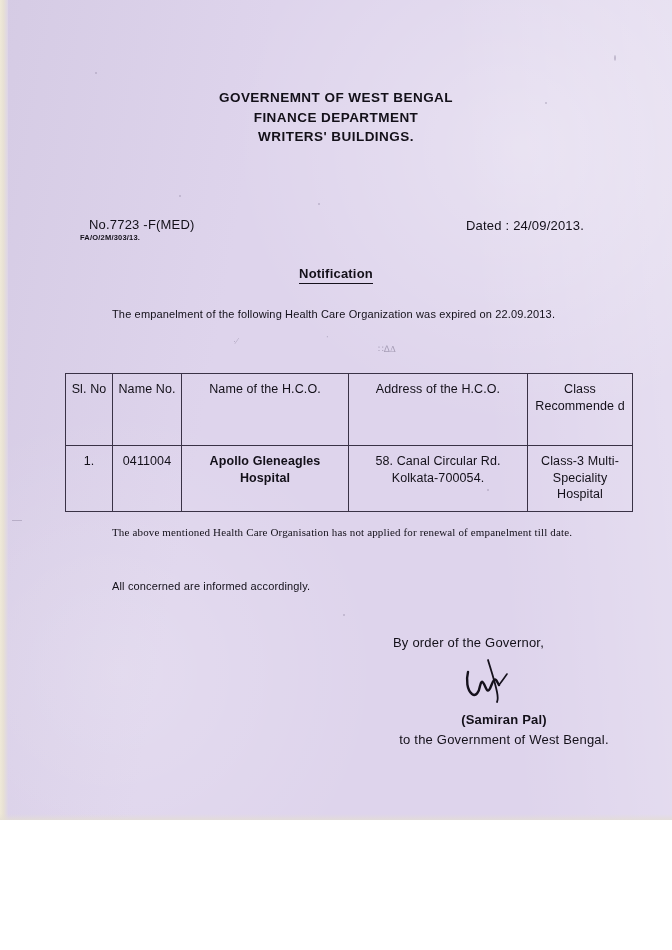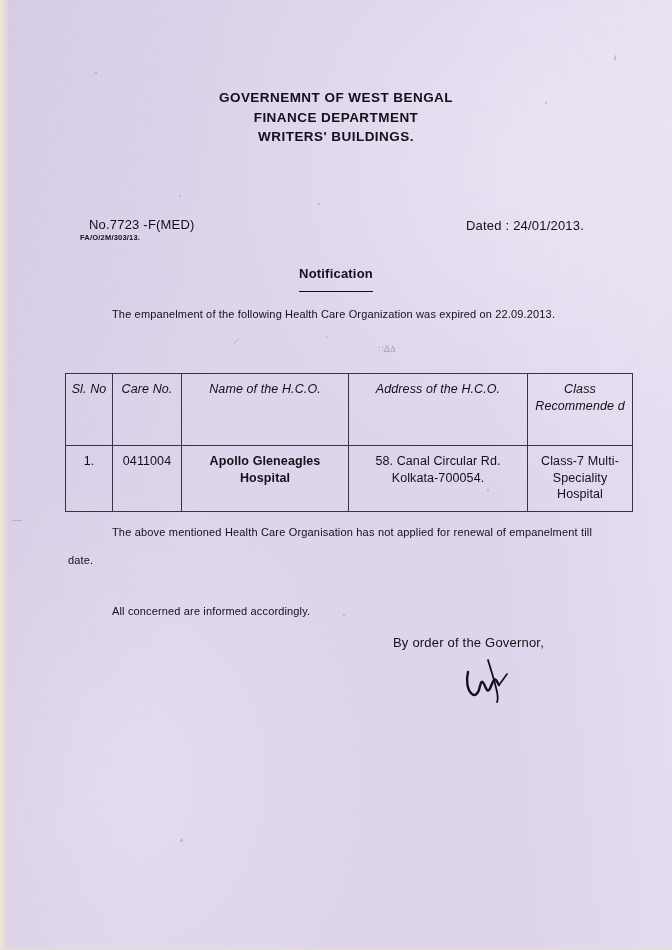--- a/index.html
+++ b/index.html
@@ -8,21 +8,21 @@
     padding: 0;
     background: #ffffff;
   }
   body {
     font-family: "Liberation Sans", sans-serif;
   }
 
   #page {
     position: relative;
     width: 672px;
-    height: 950px;
+    height: 820px;
     overflow: hidden;
     background: #ded4ec;
     color: #131019;
   }
 
   
   #page::before {
     content: "";
     position: absolute;
     inset: 0;
@@ -93,55 +93,54 @@
   .notif-title {
     left: 0; top: 266px;
     width: 672px;
     text-align: center;
     font-size: 13px;
     font-weight: bold;
     letter-spacing: 0.2px;
   }
   .notif-title span {
     border-bottom: 1.4px solid #15111c;
-    padding-bottom: 10px;
+    padding-bottom: 2px;
   }
 
   
   .para {
     font-size: 11px;
     line-height: 28px;
     text-align: justify;
     text-justify: inter-word;
     letter-spacing: 0.15px;
   }
   .para .indent { display: inline-block; width: 44px; }
 
   .para-intro { left: 68px; top: 300px; width: 524px; }
-  .para-notapplied { left: 68px; top: 518px; width: 524px; }
-  .para-informed { left: 68px; top: 572px; width: 524px; margin-top: 25px; }
+  .para-notapplied { left: 68px; top: 518px; width: 524px; font-family: Liberation Serif, serif; }
+  .para-informed { left: 68px; top: 572px; width: 524px; }
 
   
   .hco-table {
     left: 65px; top: 373px;
     width: 532px;
     border-collapse: collapse;
     table-layout: fixed;
   }
   .hco-table td {
     border: 1.1px solid #3a3246;
     font-size: 12.5px;
     line-height: 16.5px;
     text-align: center;
     vertical-align: top;
     padding: 7px 3px 0 3px;
     letter-spacing: 0.1px;
   }
   .hco-table thead td {
-    font-style: italic;
     height: 64px;
   }
   .hco-table tbody td {
     height: 58px;
   }
   .col-sl   { width: 40px; }
   .col-code { width: 62px; }
   .col-name { width: 160px; }
   .col-addr { width: 172px; }
   .col-class{ width: 98px; }
@@ -198,62 +197,64 @@
   <div class="content">
 
     <div class="abs letterhead">
       <div>GOVERNEMNT OF WEST BENGAL</div>
       <div>FINANCE DEPARTMENT</div>
       <div>WRITERS' BUILDINGS.</div>
     </div>
 
     <div class="abs ref-no">No.7723 -F(MED)</div>
     <div class="abs ref-sub">FA/O/2M/303/13.</div>
-    <div class="abs dated">Dated : 24/01/2013.</div>
+    <div class="abs dated">Dated : 24/09/2013.</div>
 
     <div class="abs notif-title">
       <span>Notification</span>
     </div>
 
     <div class="abs para para-intro"><span class="indent"></span><span>The empanelment of the following Health Care Organization was expired on 22.09.2013.</span></div>
 
     <table class="abs hco-table">
       <thead>
         <tr>
           <td class="col-sl">Sl. No</td>
-          <td class="col-code">Care No.</td>
+          <td class="col-code">Name No.</td>
           <td class="col-name">Name of the H.C.O.</td>
           <td class="col-addr">Address of the H.C.O.</td>
           <td class="col-class">Class Recommende d</td>
         </tr>
       </thead>
       <tbody>
         <tr>
           <td class="col-sl">1.</td>
           <td class="col-code">0411004</td>
           <td class="col-name cell-name-value">Apollo Gleneagles Hospital</td>
           <td class="col-addr">58. Canal Circular Rd. Kolkata-700054.</td>
-          <td class="col-class">Class-7 Multi- Speciality Hospital</td>
+          <td class="col-class">Class-3 Multi- Speciality Hospital</td>
         </tr>
       </tbody>
     </table>
 
     <div class="abs para para-notapplied"><span class="indent"></span><span>The above mentioned Health Care Organisation has not applied for renewal of empanelment till date.</span></div>
 
     <div class="abs para para-informed"><span class="indent"></span><span>All concerned are informed accordingly.</span></div>
 
     <div class="abs by-order">By order of the Governor,</div>
 
     <svg class="abs signature" viewBox="0 0 90 48">
       <path d="M10 14 C8 22, 9 32, 14 36 C18 39, 21 34, 22 28 C23 24, 24 22, 26 26 C28 30, 29 34, 31 32 C33 30, 34 24, 36 22 C38 20, 39 24, 41 27" fill="none" stroke="#15111c" stroke-width="2.4" stroke-linecap="round" stroke-linejoin="round"></path>
       <path d="M30 2 C33 12, 37 24, 39 34 C40 39, 40 42, 39 44" fill="none" stroke="#15111c" stroke-width="1.8" stroke-linecap="round"></path>
       <path d="M41 27 C44 23, 47 19, 49 16" fill="none" stroke="#15111c" stroke-width="1.6" stroke-linecap="round"></path>
     </svg>
 
     <div class="abs sig-block">
+      <div class="sig-name">(Samiran Pal)</div>
+      <div>to the Government of West Bengal.</div>
     </div>
 
   </div>
 
   <div class="smudge" style="left:233px; top:336px;">·⁄</div>
   <div class="smudge" style="left:326px; top:332px;">ᐧ</div>
   <div class="smudge" style="left:378px; top:334px;margin-top:10px;">∷ᐃΔ</div>
 
   <span class="speck" style="left:95px;  top:72px;  width:2px; height:2px;"></span>
   <span class="speck" style="left:545px; top:102px; width:2px; height:2px;"></span>

